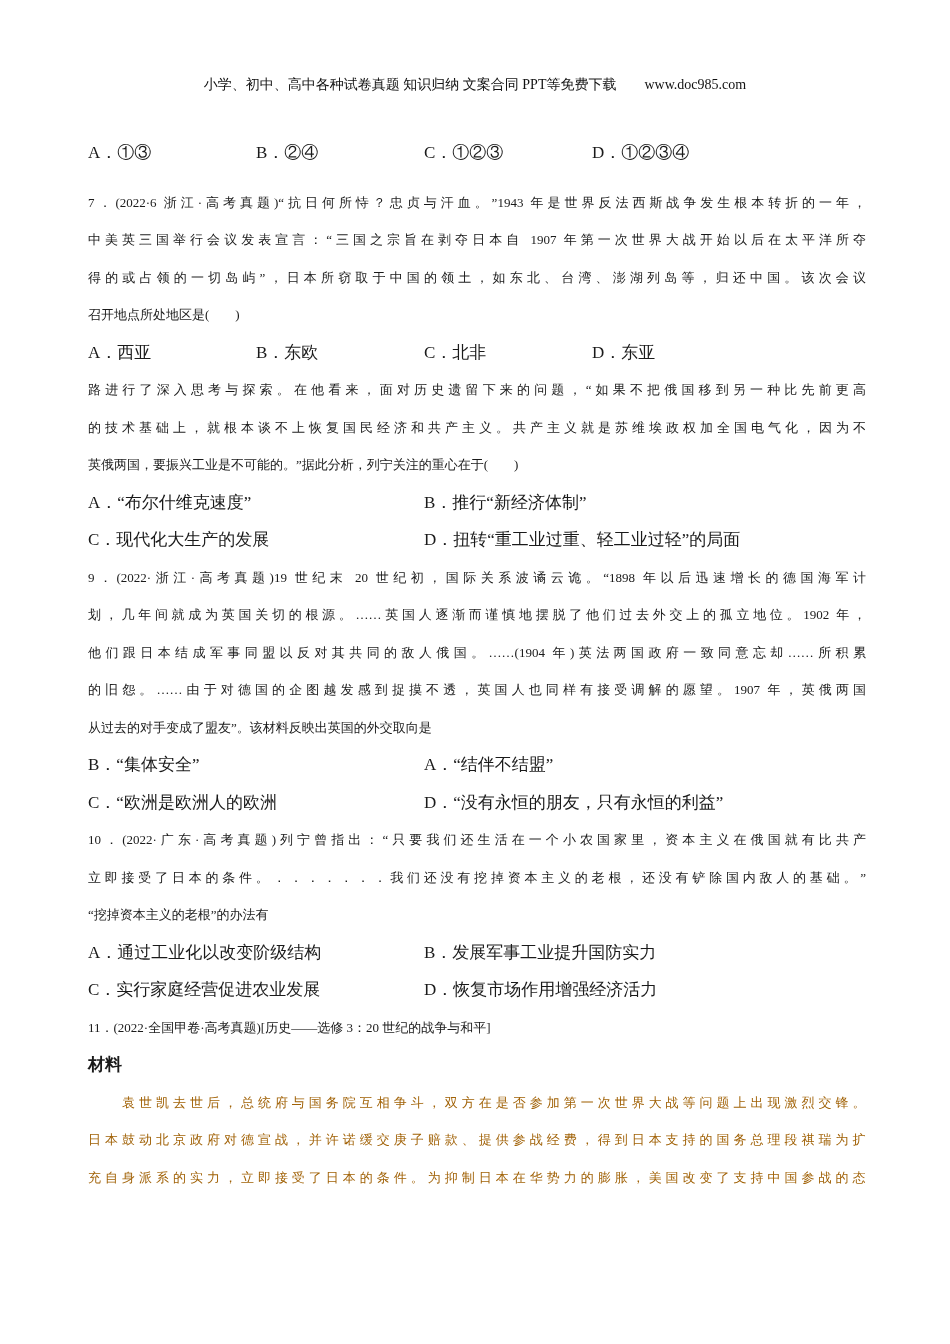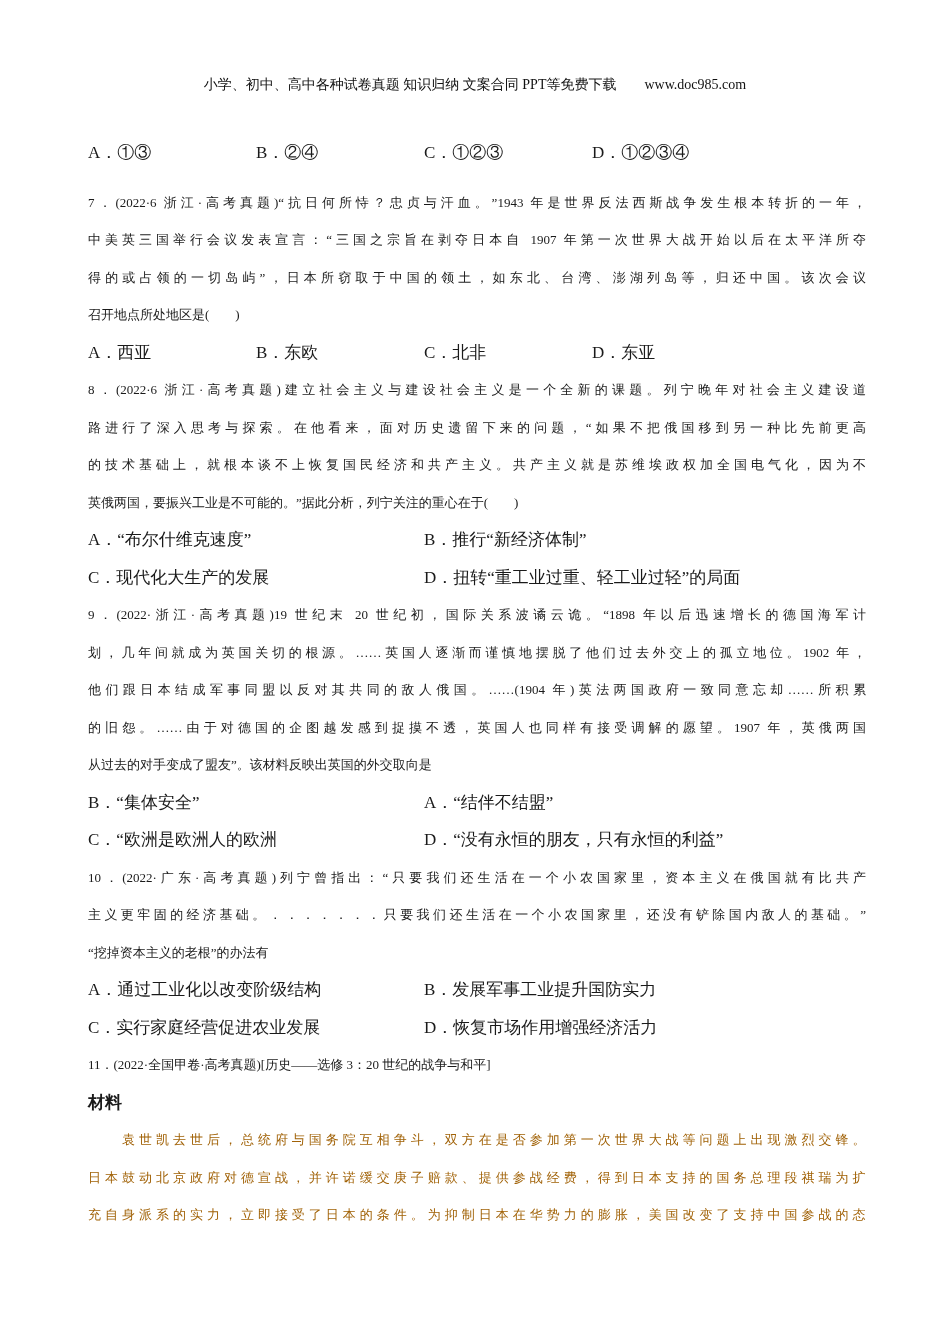--- a/index.html
+++ b/index.html
@@ -96,21 +96,20 @@
       <div class="line">召开地点所处地区是(　　)</div>
     </div>
     <div class="opt-row cols4">
       <span class="opt">A．西亚</span>
       <span class="opt">B．东欧</span>
       <span class="opt">C．北非</span>
       <span class="opt">D．东亚</span>
     </div>
 
     <div>
-      <div class="line j">8．(2022·6 浙江·高考真题)建立社会主义与建设社会主义是一个全新的课题。列宁晚年对社会主义建设道</div>
       <div class="line j">路进行了深入思考与探索。在他看来，面对历史遗留下来的问题，“如果不把俄国移到另一种比先前更高</div>
       <div class="line j">的技术基础上，就根本谈不上恢复国民经济和共产主义。共产主义就是苏维埃政权加全国电气化，因为不</div>
       <div class="line">英俄两国，要振兴工业是不可能的。”据此分析，列宁关注的重心在于(　　)</div>
     </div>
     <div class="opt-row cols2">
       <span class="opt">A．“布尔什维克速度”</span>
       <span class="opt">B．推行“新经济体制”</span>
     </div>
     <div class="opt-row cols2">
       <span class="opt">C．现代化大生产的发展</span>
@@ -128,21 +127,21 @@
       <span class="opt">B．“集体安全”</span>
       <span class="opt">A．“结伴不结盟”</span>
     </div>
     <div class="opt-row cols2">
       <span class="opt">C．“欧洲是欧洲人的欧洲</span>
       <span class="opt">D．“没有永恒的朋友，只有永恒的利益”</span>
     </div>
 
     <div>
       <div class="line j">10．(2022·广东·高考真题)列宁曾指出：“只要我们还生活在一个小农国家里，资本主义在俄国就有比共产</div>
-      <div class="line j">主义更牢固的经济基础。．．．．．．．只要我们还生活在一个小农国家里，还没有铲除国内敌人的基础。”</div>
+      <div class="line j">立即接受了日本的条件。．．．．．．．我们还没有挖掉资本主义的老根，还没有铲除国内敌人的基础。”</div>
       <div class="line">“挖掉资本主义的老根”的办法有</div>
     </div>
     <div class="opt-row cols2">
       <span class="opt">A．通过工业化以改变阶级结构</span>
       <span class="opt">B．发展军事工业提升国防实力</span>
     </div>
     <div class="opt-row cols2">
       <span class="opt">C．实行家庭经营促进农业发展</span>
       <span class="opt">D．恢复市场作用增强经济活力</span>
     </div>

